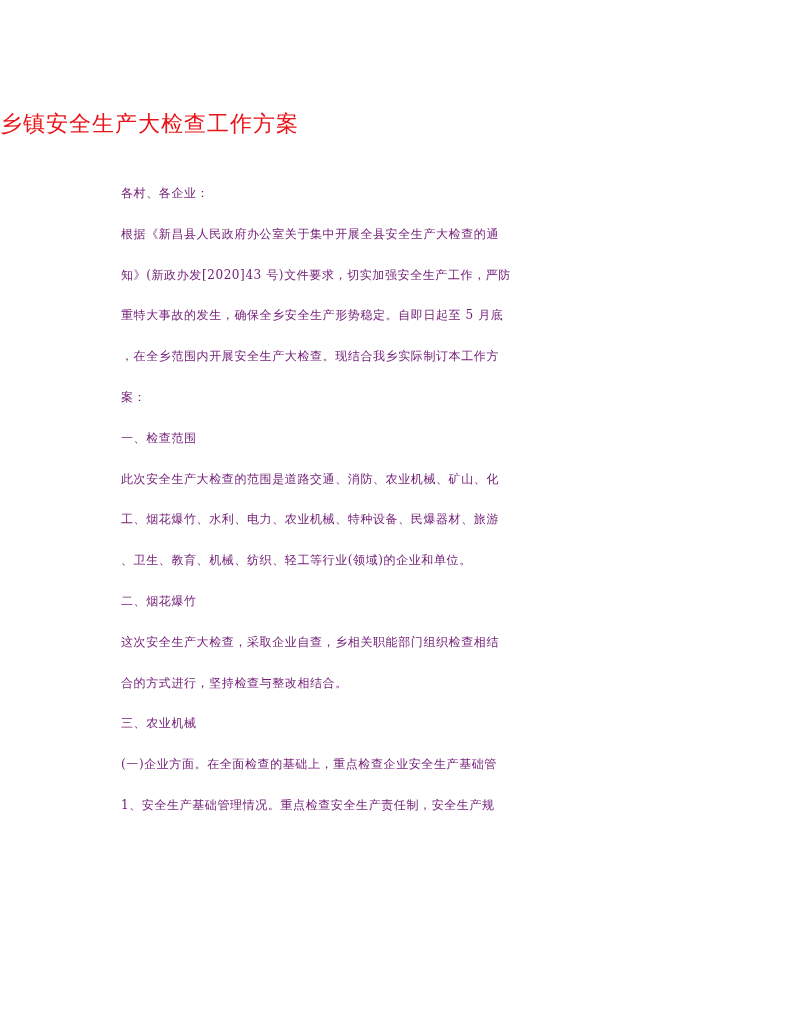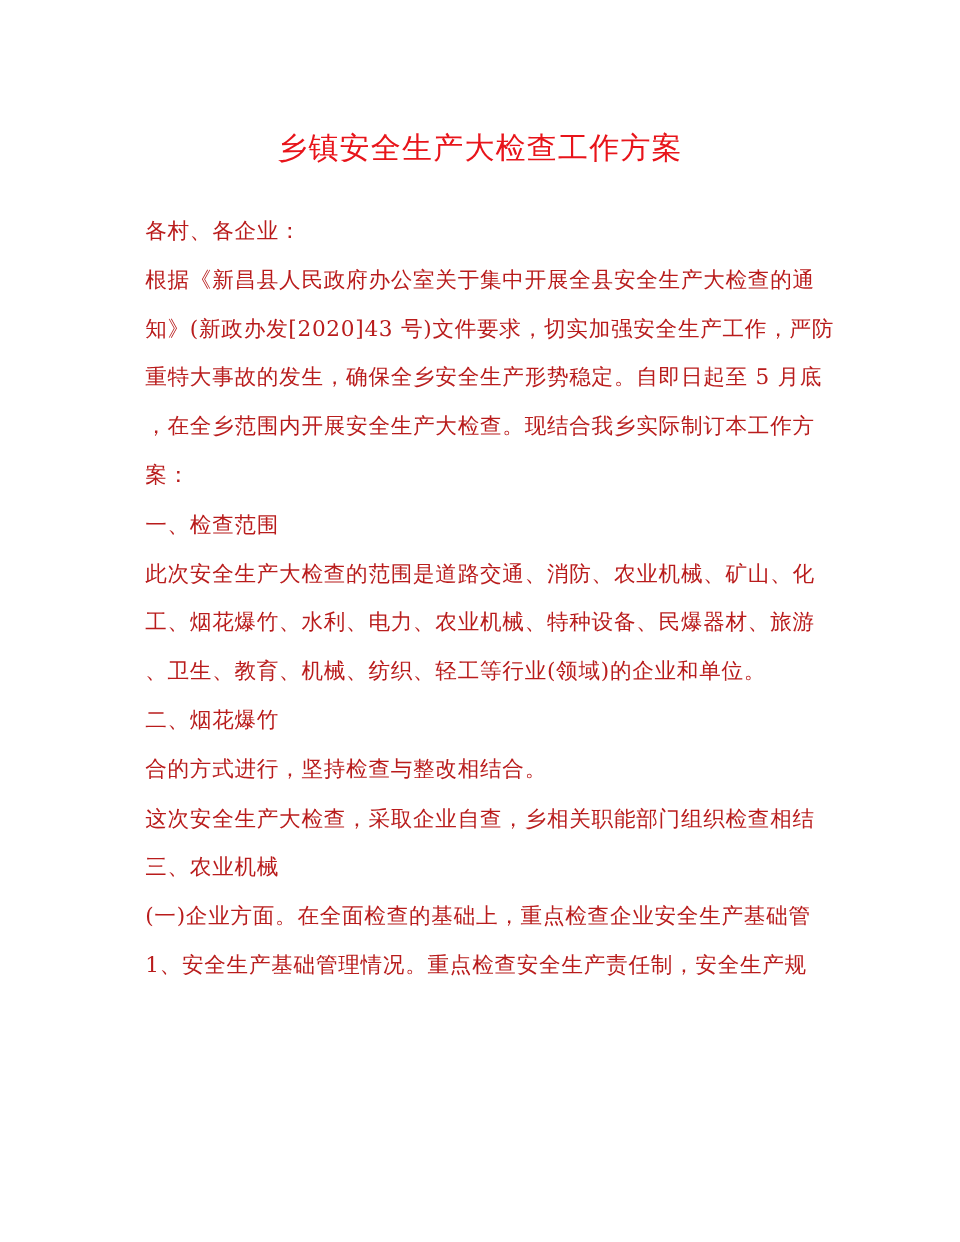--- a/index.html
+++ b/index.html
@@ -1,45 +1,45 @@
 <!DOCTYPE html>
 <html><head>
   <meta charset="utf-8">
   <style>
     html, body { margin: 0; padding: 0; background: #ffffff; }
     body { width: 800px; height: 1035px; position: relative; overflow: hidden; }
     .page { position: absolute; left: 0; top: 0; width: 800px; height: 1035px; background: #fff; }
     .title {
       position: absolute; left: 0; width: 800px; top: 108px;
-      text-align: center; color: #e8141a;
-      font-family: "DejaVu Sans", sans-serif; font-size: 25px; line-height: 32px;
+      text-align: left; color: #e8141a;
+      font-family: "DejaVu Sans", sans-serif; font-size: 22px; line-height: 32px;
       letter-spacing: 1px; font-weight: normal;
     }
     .body {
       position: absolute; left: 121px; top: 180px; width: 560px;
-      font-family: "DejaVu Serif", serif; font-size: 18px; color: #b91c1c;
+      font-family: "DejaVu Serif", serif; font-size: 12px; color: #701a75;
     }
     .line { height: 40.8px; line-height: 26px; white-space: nowrap; letter-spacing: 0.6px; }
   </style>
 </head>
 <body>
 
 <div class="page">
   <div class="title">乡镇安全生产大检查工作方案</div>
   <div class="body">
     <div class="line">各村、各企业：</div>
     <div class="line">根据《新昌县人民政府办公室关于集中开展全县安全生产大检查的通</div>
     <div class="line">知》(新政办发[2020]43 号)文件要求，切实加强安全生产工作，严防</div>
     <div class="line">重特大事故的发生，确保全乡安全生产形势稳定。自即日起至 5 月底</div>
     <div class="line">，在全乡范围内开展安全生产大检查。现结合我乡实际制订本工作方</div>
     <div class="line">案：</div>
     <div class="line">一、检查范围</div>
     <div class="line">此次安全生产大检查的范围是道路交通、消防、农业机械、矿山、化</div>
     <div class="line">工、烟花爆竹、水利、电力、农业机械、特种设备、民爆器材、旅游</div>
     <div class="line">、卫生、教育、机械、纺织、轻工等行业(领域)的企业和单位。</div>
     <div class="line">二、烟花爆竹</div>
+    <div class="line">这次安全生产大检查，采取企业自查，乡相关职能部门组织检查相结</div>
     <div class="line">合的方式进行，坚持检查与整改相结合。</div>
-    <div class="line">这次安全生产大检查，采取企业自查，乡相关职能部门组织检查相结</div>
     <div class="line">三、农业机械</div>
     <div class="line">(一)企业方面。在全面检查的基础上，重点检查企业安全生产基础管</div>
     <div class="line">1、安全生产基础管理情况。重点检查安全生产责任制，安全生产规</div>
   </div>
 </div>
 
 </body></html>

